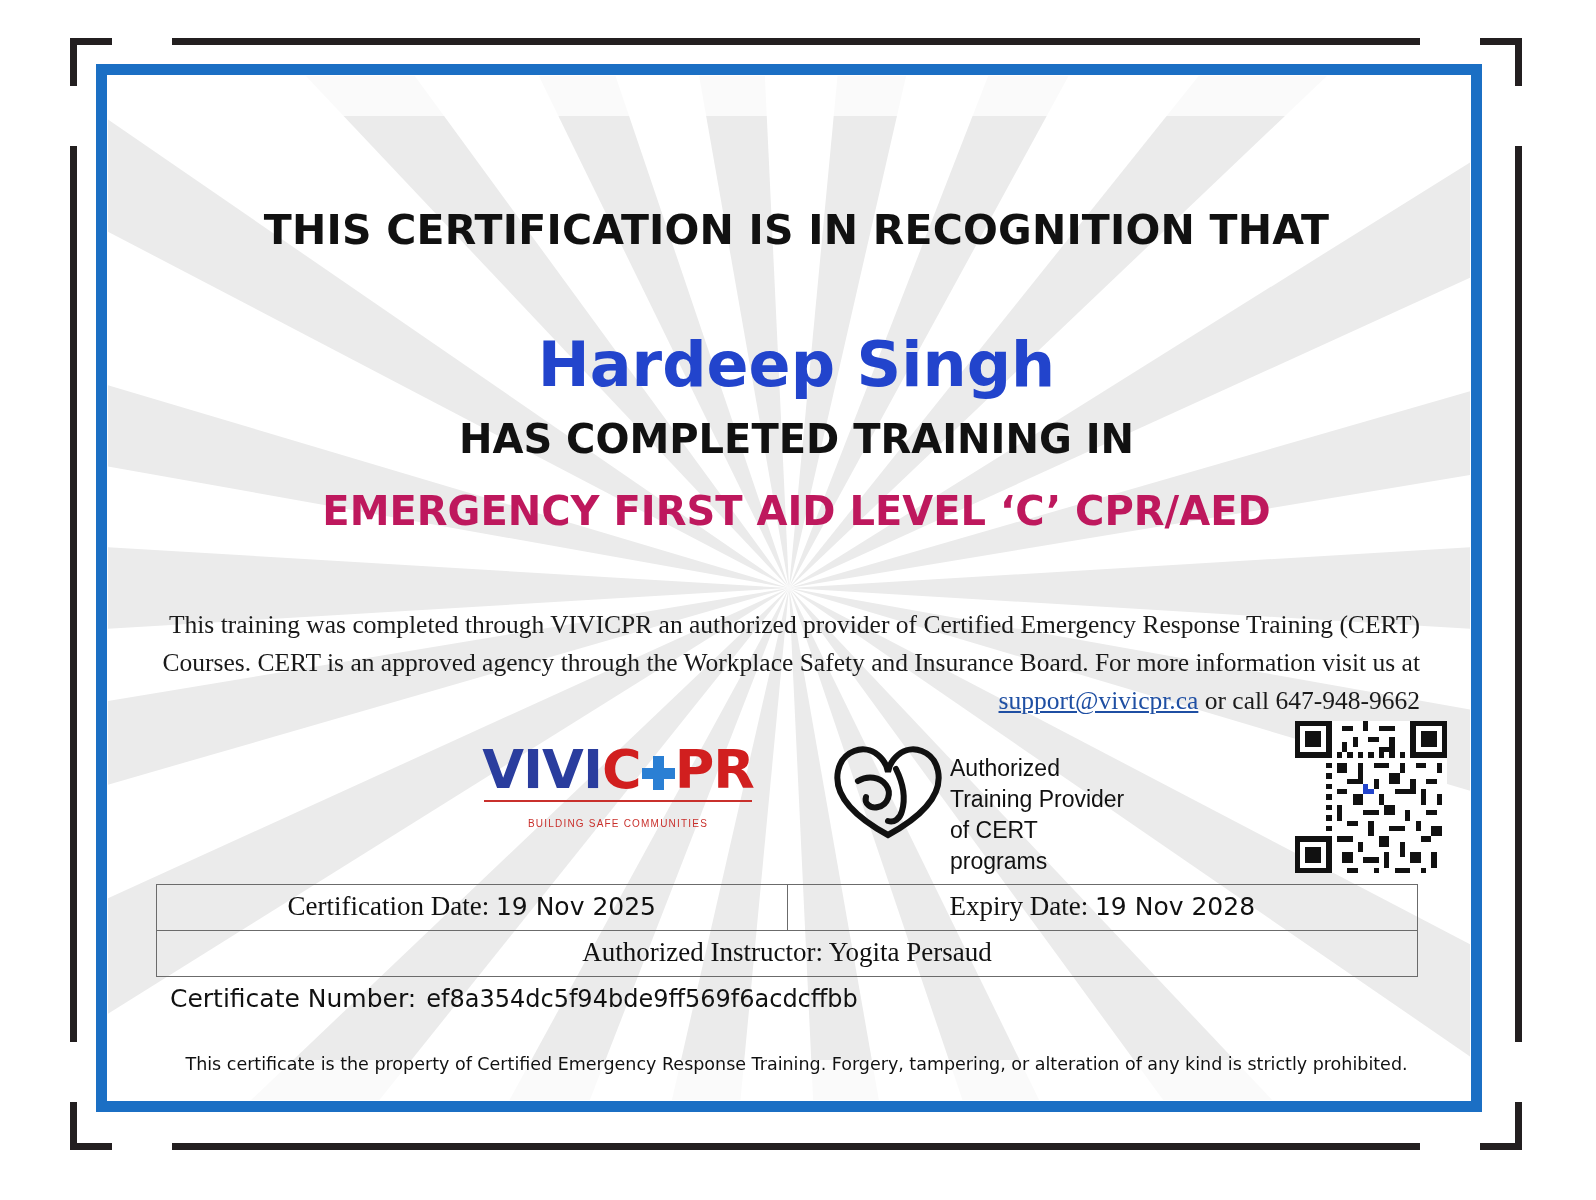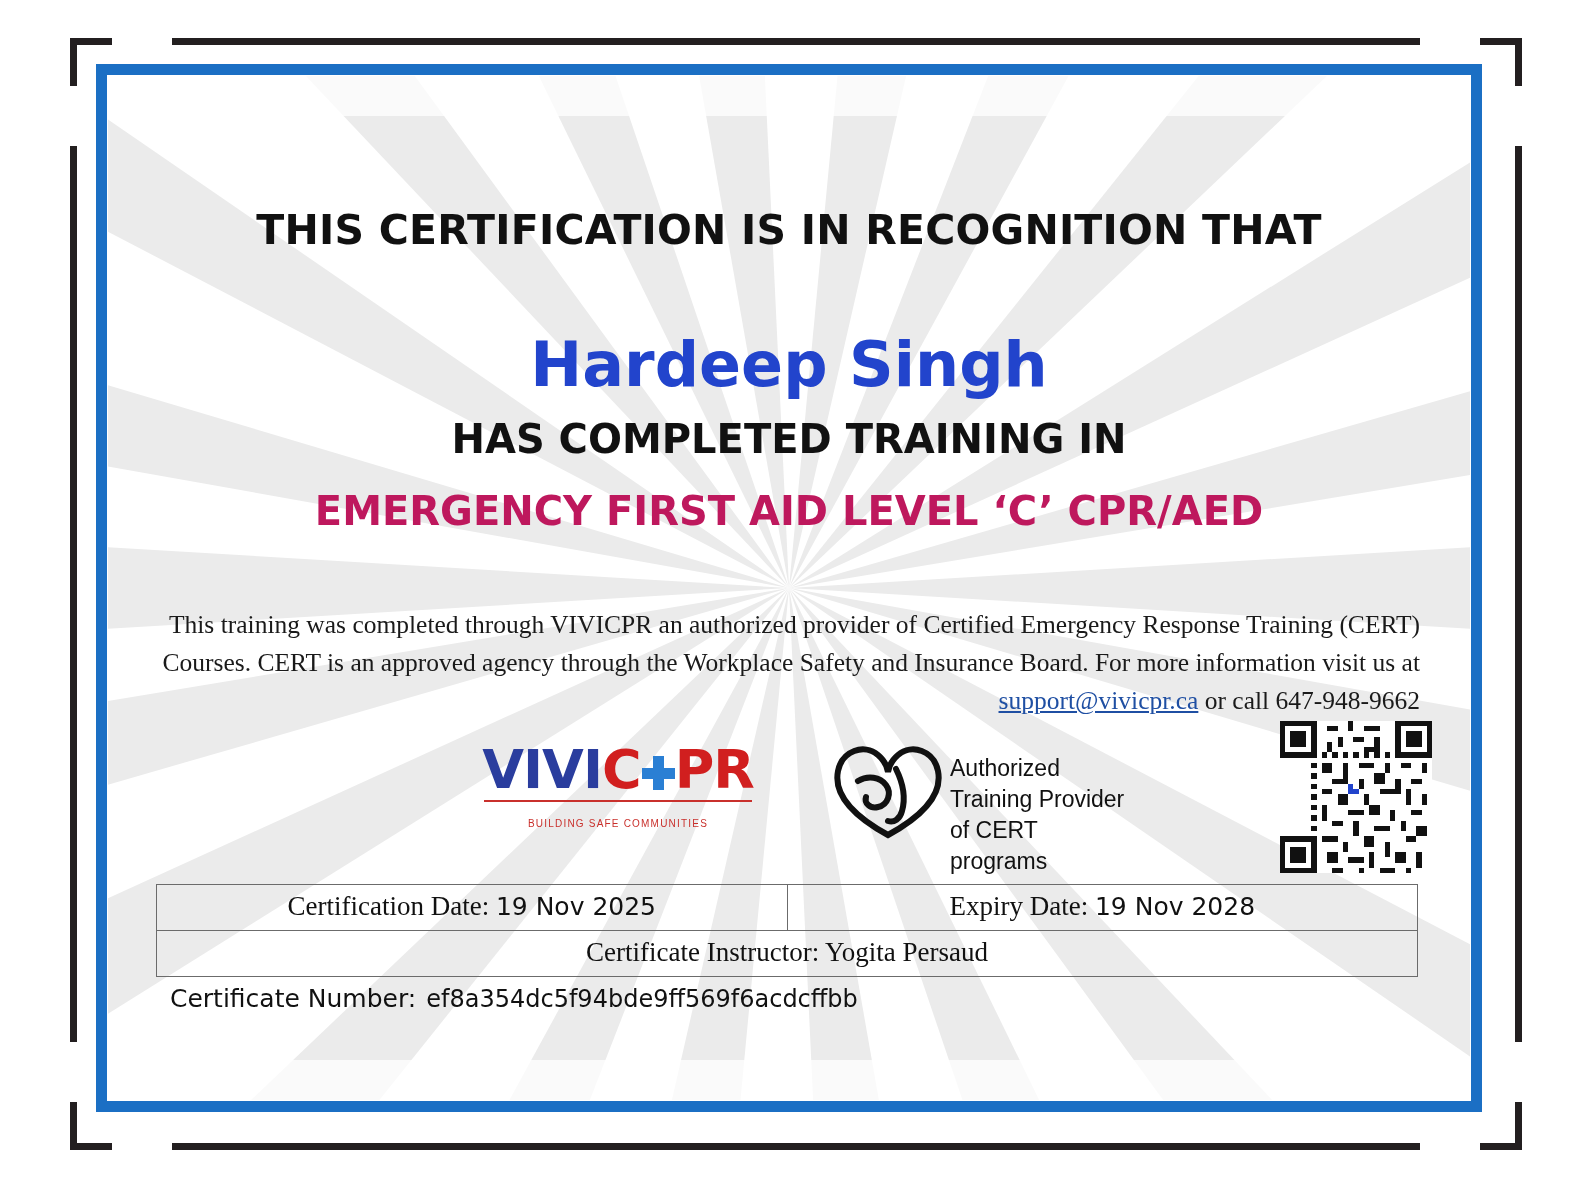--- a/index.html
+++ b/index.html
@@ -65,20 +65,21 @@
   .burst svg { display: block; }
 
   
   .content {
     position: absolute;
     left: 108px;
     top: 76px;
     width: 1362px;
     height: 1024px;
     z-index: 6;
+    padding-left: 15px;
   }
 
   .line-recognition {
     position: absolute;
     top: 130px;
     left: 0;
     width: 100%;
     text-align: center;
     font-family: "DejaVu Sans", sans-serif;
     font-weight: bold;
@@ -453,23 +454,24 @@
       </div>
 
     </div>
 
     <div class="details">
       <div class="row">
         <div class="cell"><span>Certification Date:</span> <span class="val-sans">19 Nov 2025</span></div>
         <div class="cell"><span>Expiry Date:</span> <span class="val-sans">19 Nov 2028</span></div>
       </div>
       <div class="row">
-        <div class="cell"><span>Certificate Instructor:</span> <span>Yogita Persaud</span></div>
+        <div class="cell"><span>Authorized Instructor:</span> <span>Yogita Persaud</span></div>
       </div>
     </div>
 
     <div class="cert-number">
       <span class="label">Certificate Number:</span><span class="value">ef8a354dc5f94bde9ff569f6acdcffbb</span>
     </div>
 
+    <div class="footnote">This certificate is the property of Certified Emergency Response Training. Forgery, tampering, or alteration of any kind is strictly prohibited.</div>
 
   </div>
 </div>
 
 </body></html>

